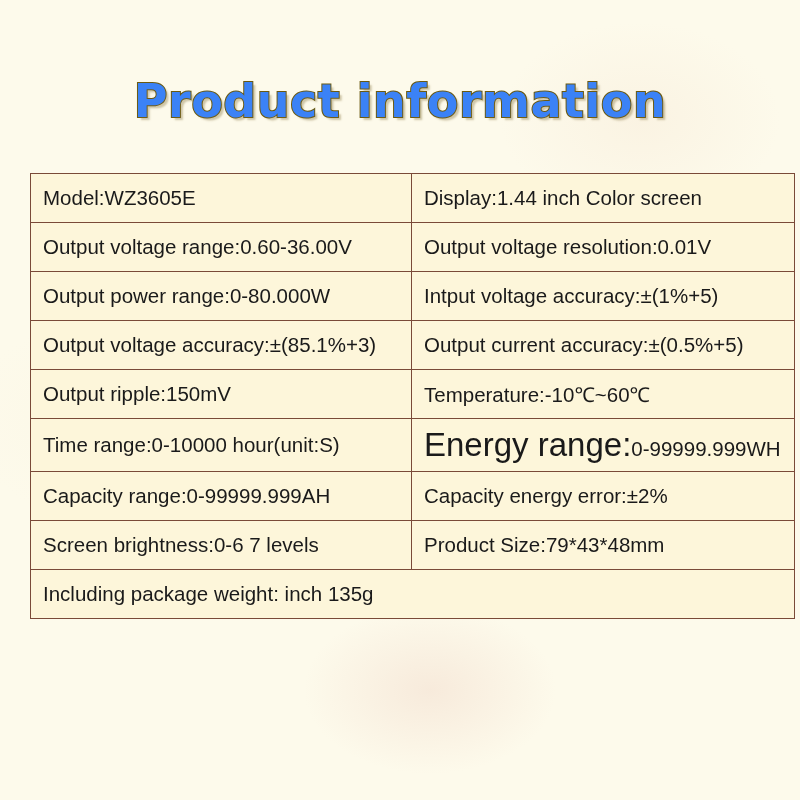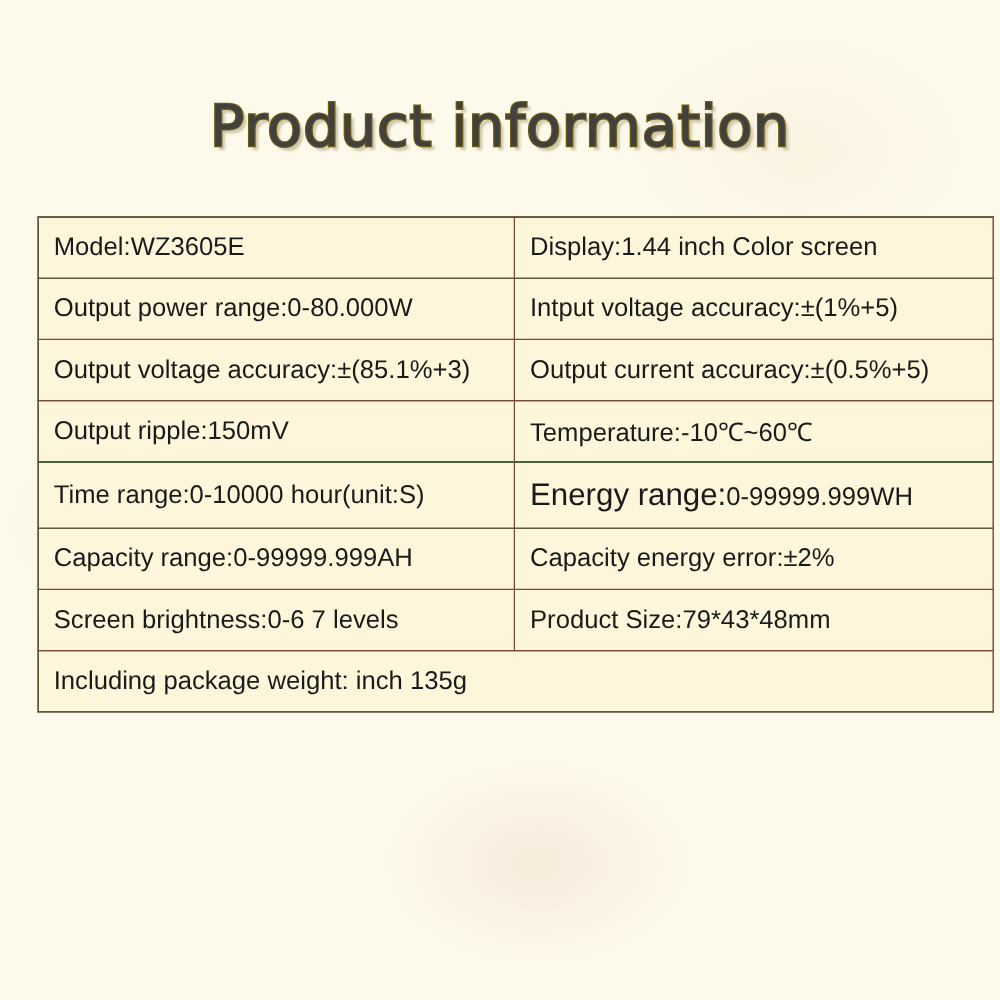--- a/index.html
+++ b/index.html
@@ -31,23 +31,23 @@
     position: absolute;
     left: 0;
     right: 0;
     top: 74px;
     text-align: center;
   }
   #page-title {
     display: inline-block;
     font-family: "DejaVu Sans", sans-serif;
     font-size: 46px;
-    font-weight: normal;
+    font-weight: bold;
     letter-spacing: 0.5px;
-    color: #404040;
+    color: #3b82f6;
     -webkit-text-stroke: 2px #6b5a10;
     paint-order: stroke fill;
     text-shadow: 3px 3px 2px rgba(120,100,40,0.35);
     white-space: nowrap;
   }
 
   
   #spec-table {
     position: absolute;
     left: 30px;
@@ -72,41 +72,45 @@
   #spec-table td.col-left  { width: 368px; }
   #spec-table td.col-right { width: 370px; }
   #spec-table td.full      { width: 738px; }
   #spec-table tr.tall td   { height: 52px; }
 
   
   td.emphasis {
     font-size: 24px;
   }
   td.emphasis .lead {
-    font-size: 25px;
+    font-size: 33px;
   }
 </style>
 </head>
 <body>
 
 <div id="page"></div>
 
 <div id="title-wrap">
   <span id="page-title">Product information</span>
 </div>
 
 <table id="spec-table">
   <tbody>
 
     <tr>
       <td class="col-left">Model:WZ3605E</td>
       <td class="col-right">Display:1.44 inch Color screen</td>
     </tr>
 
 
+    <tr>
+      <td class="col-left">Output voltage range:0.60-36.00V</td>
+      <td class="col-right">Output voltage resolution:0.01V</td>
+    </tr>
 
 
     <tr>
       <td class="col-left">Output power range:0-80.000W</td>
       <td class="col-right">Intput voltage accuracy:±(1%+5)</td>
     </tr>
 
     <tr>
       <td class="col-left">Output voltage accuracy:±(85.1%+3)</td>
       <td class="col-right">Output current accuracy:±(0.5%+5)</td>

